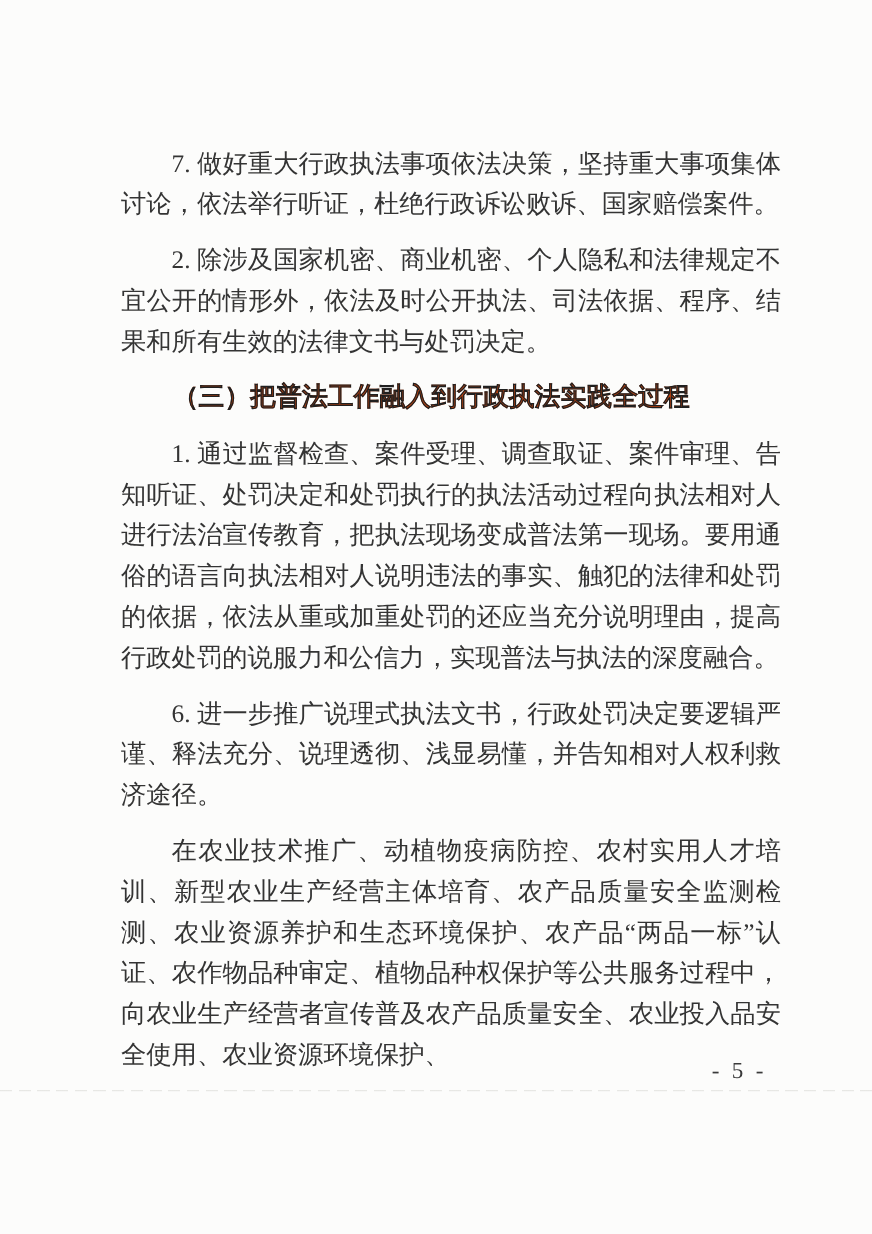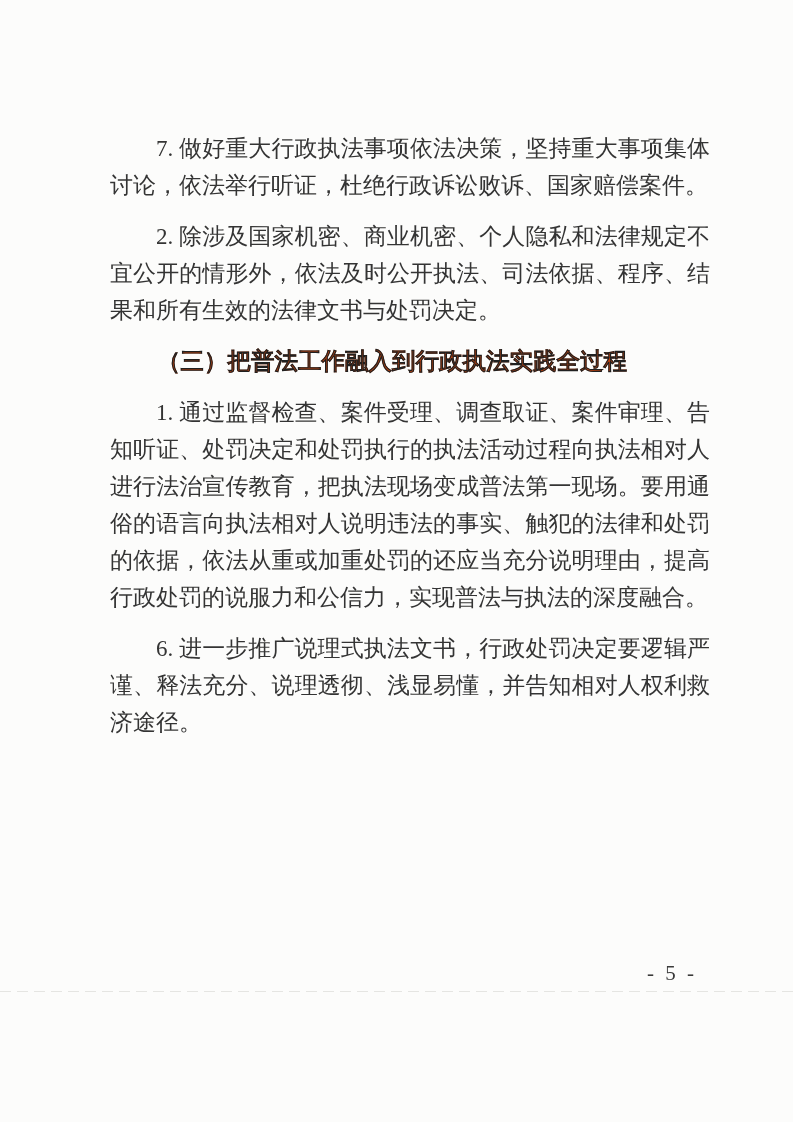--- a/index.html
+++ b/index.html
@@ -73,19 +73,20 @@
 
     <div class="block paragraph">2. 除涉及国家机密、商业机密、个人隐私和法律规定不宜公开的情形外，依法及时公开执法、司法依据、程序、结果和所有生效的法律文书与处罚决定。</div>
 
     <div class="block heading">（三）把普法工作融入到行政执法实践全过程</div>
 
     <div class="block paragraph">1. 通过监督检查、案件受理、调查取证、案件审理、告知听证、处罚决定和处罚执行的执法活动过程向执法相对人进行法治宣传教育，把执法现场变成普法第一现场。要用通俗的语言向执法相对人说明违法的事实、触犯的法律和处罚的依据，依法从重或加重处罚的还应当充分说明理由，提高行政处罚的说服力和公信力，实现普法与执法的深度融合。</div>
 
     <div class="block paragraph">6. 进一步推广说理式执法文书，行政处罚决定要逻辑严谨、释法充分、说理透彻、浅显易懂，并告知相对人权利救济途径。</div>
 
 
+    <div class="block paragraph">在农业技术推广、动植物疫病防控、农村实用人才培训、新型农业生产经营主体培育、农产品质量安全监测检测、农业资源养护和生态环境保护、农产品“两品一标”认证、农作物品种审定、植物品种权保护等公共服务过程中，向农业生产经营者宣传普及农产品质量安全、农业投入品安全使用、农业资源环境保护、</div>
   </div>
 
   <div class="page-number">- 5 -</div>
 
   <div class="scan-line"></div>
 
 </div>
 
 </body></html>

